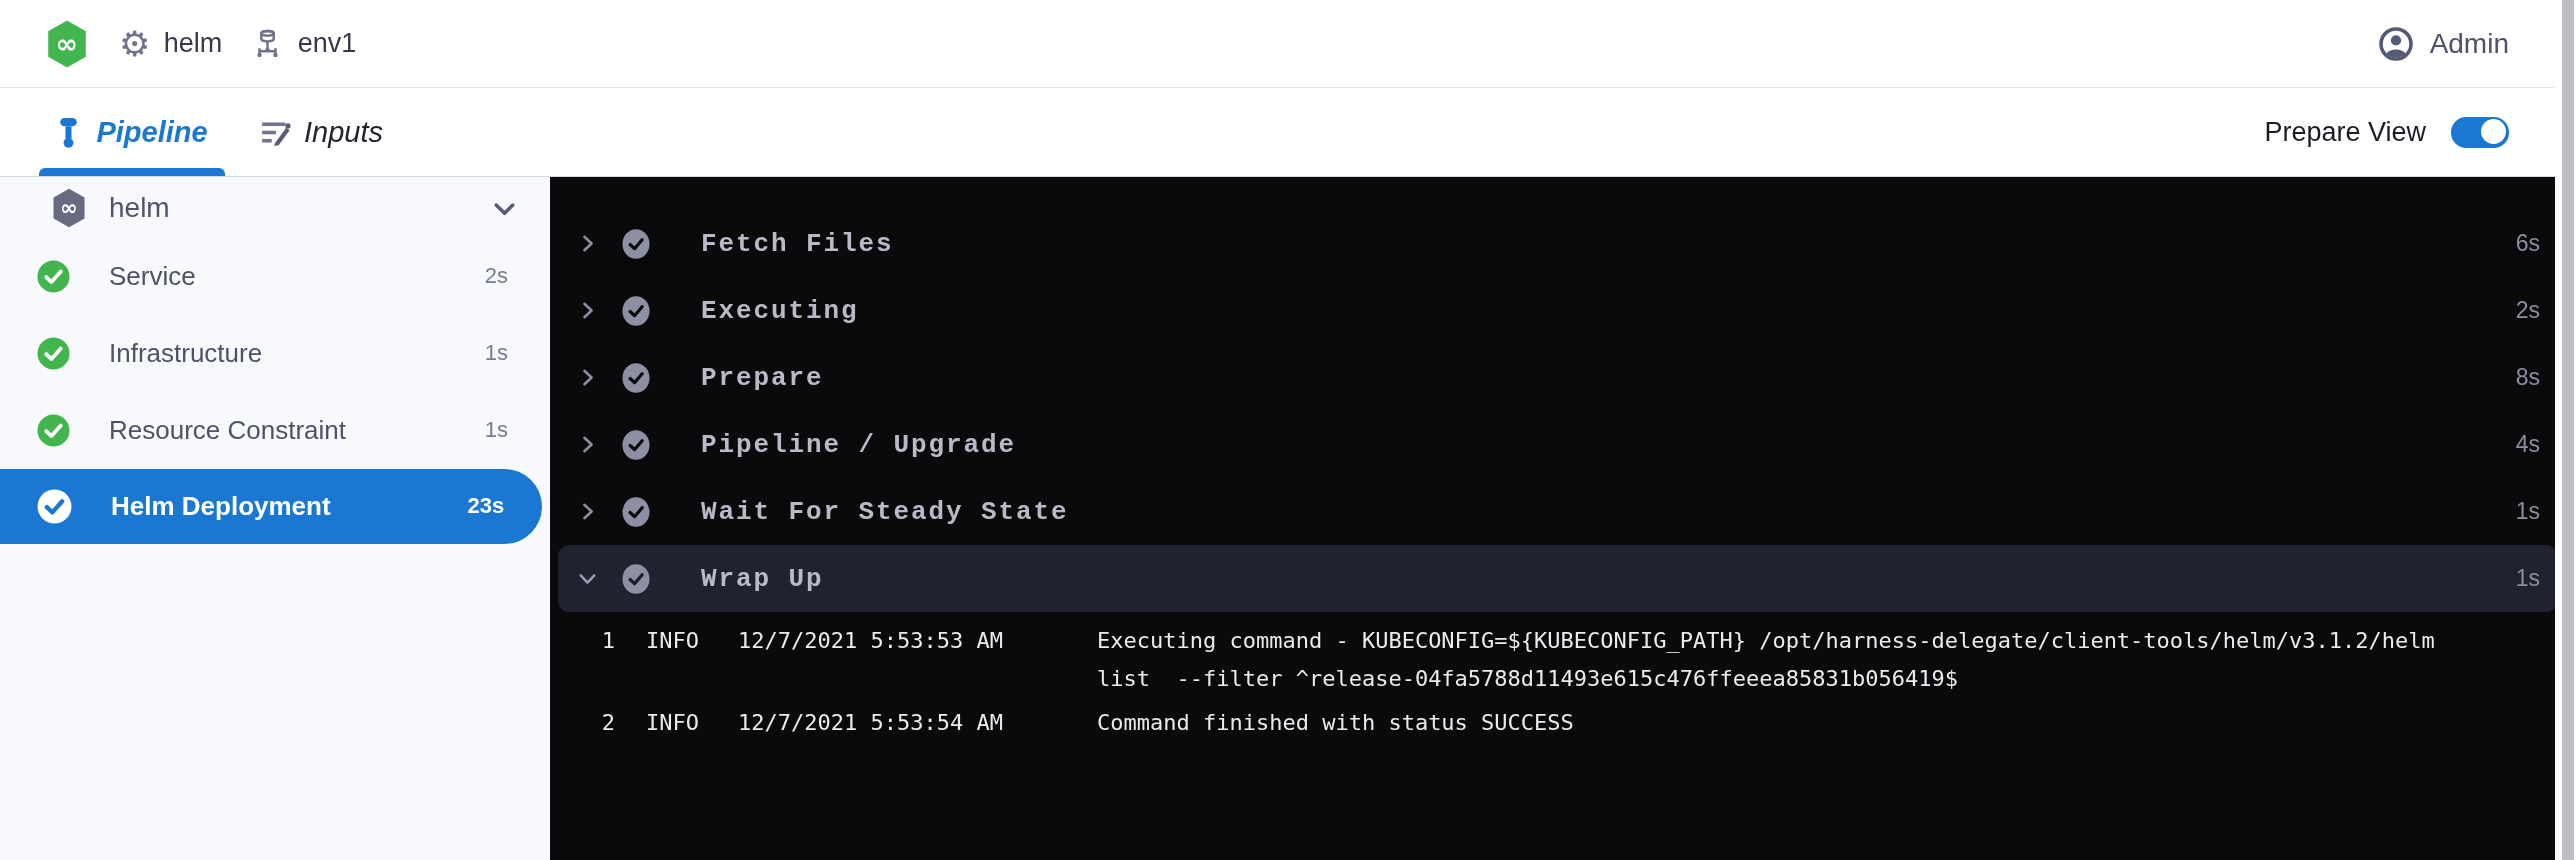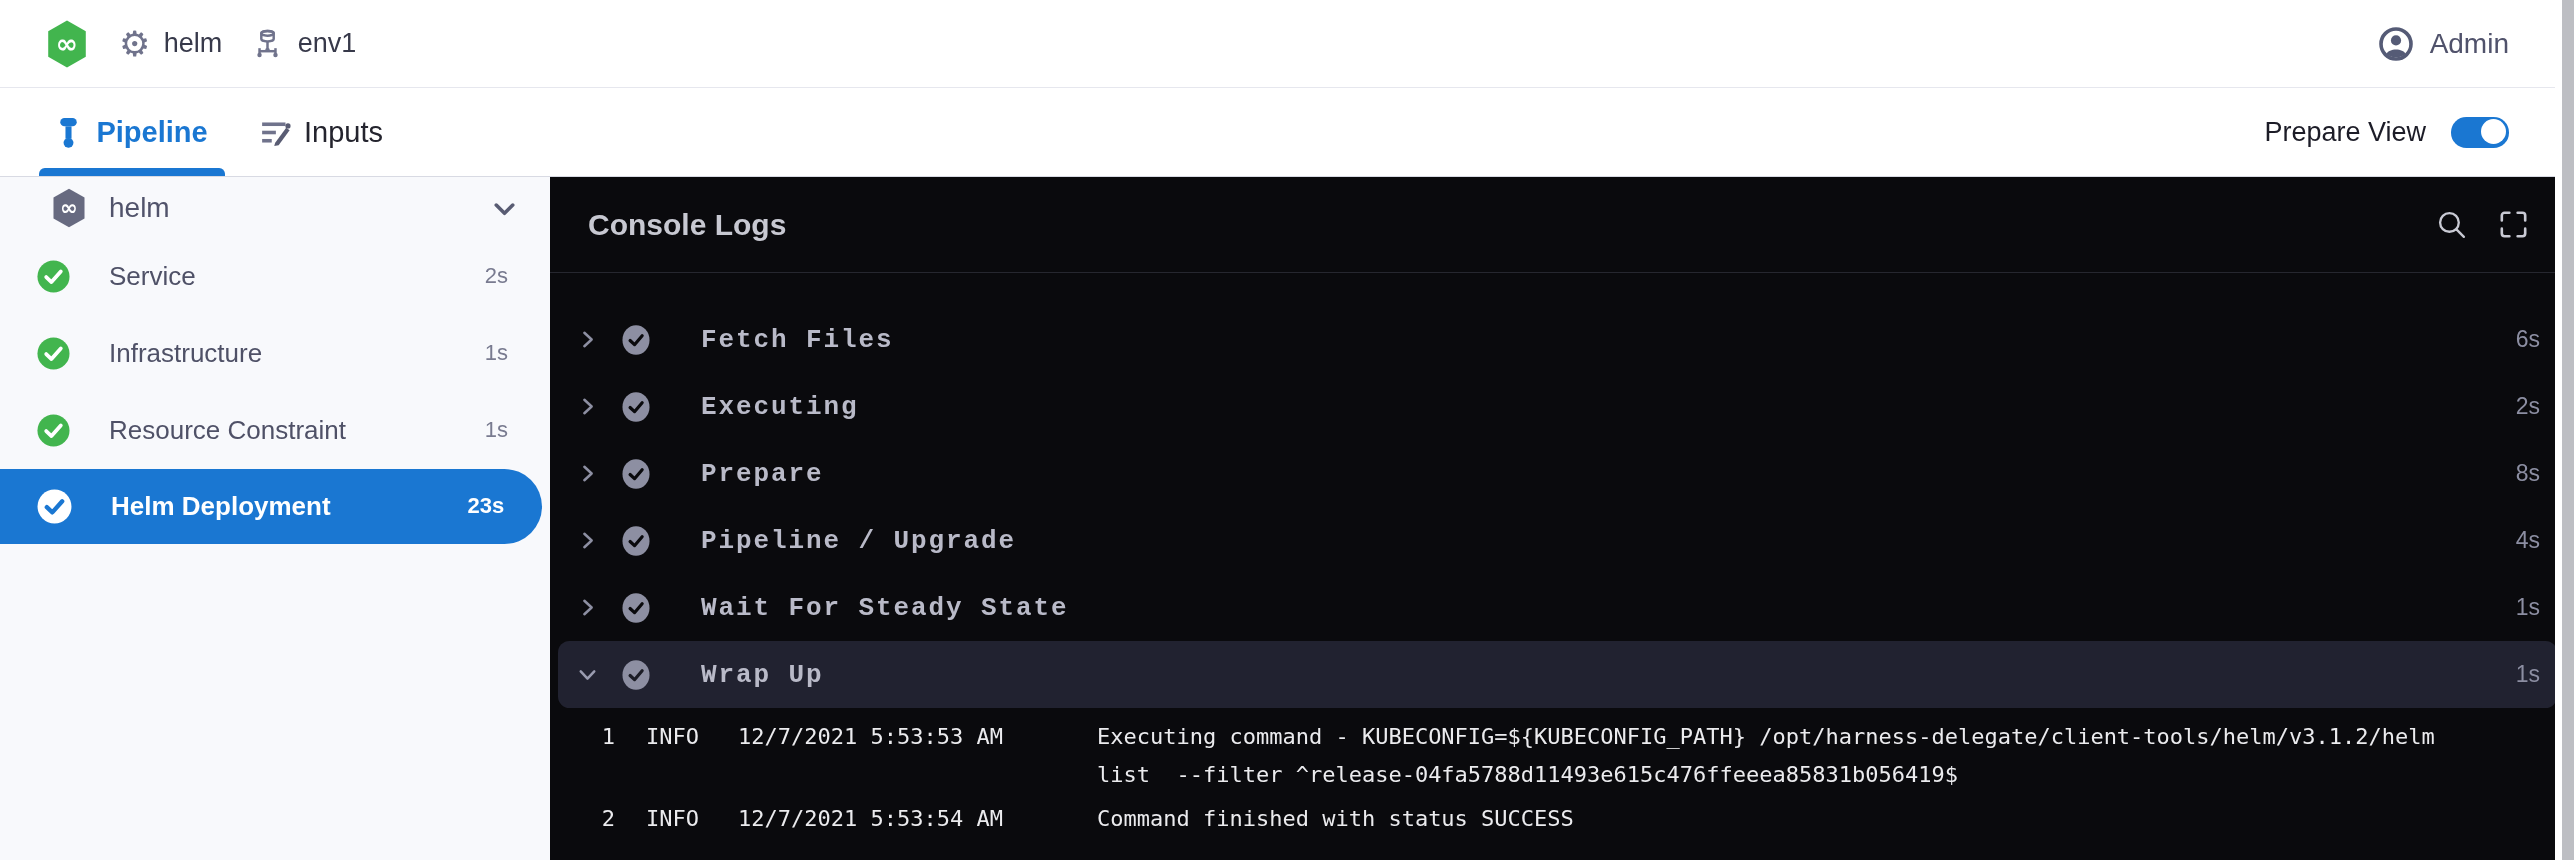--- a/index.html
+++ b/index.html
@@ -22,21 +22,21 @@
   .status-hex { width:46px; height:50px; display:block; }
   .gear-glyph { font-size:35px; color:#70738c; line-height:1; }
   .topbar-right { margin-left:auto; display:flex; align-items:center; gap:16px; }
   .admin-label { font-size:28px; color:#50526b; font-weight:500; }
 
   
   .tabbar {
     height:89px; background:#ffffff; border-bottom:1.9px solid #d8dae3;
     display:flex; align-items:center; padding:0 67px 0 54px;
   }
-  .tabs { display:flex; align-items:center; gap:50px; height:100%; }
+  .tabs { display:flex; align-items:center; gap:50px; height:100%;font-style:italic; }
   .tab { position:relative; height:100%; display:flex; align-items:center; gap:13.4px; cursor:pointer; }
   .tab-label { font-size:29px; color:#24242e; }
   .tab.active .tab-label { color:var(--accent,#1a77d2); font-weight:bold; }
   .tab-underline {
     position:absolute; left:-15.3px; right:-17px; bottom:0; height:7.7px;
     background:var(--accent,#1a77d2); border-radius:5.8px 5.8px 0 0;
   }
   .tabbar-right { margin-left:auto; display:flex; align-items:center; gap:25px; }
   .console-view-label { font-size:27px; color:#1c1c27; }
   .toggle {
@@ -232,39 +232,20 @@
       <svg width="37" height="37" viewBox="0 0 24 24">
         <circle cx="12" cy="12" r="11" fill="#ffffff"></circle>
         <polyline points="7,12.4 10.6,15.8 17,8.6" fill="none" stroke="#1a77d2" stroke-width="2.8" stroke-linecap="round" stroke-linejoin="round"></polyline>
       </svg>
       <span class="step-item-label">Helm Deployment</span>
       <span class="step-item-duration">23s</span>
     </div>
   </aside>
 
   <section class="console">
-    <div class="console-header">
-      <span class="console-title">Console Logs</span>
-      <div class="console-header-icons">
-        <span class="icon-btn">
-          <svg width="33" height="33" viewBox="0 0 24 24">
-            <circle cx="10.5" cy="10.5" r="6.8" fill="none" stroke="#c9cad4" stroke-width="1.7"></circle>
-            <line x1="15.6" y1="15.6" x2="21" y2="21" stroke="#c9cad4" stroke-width="1.7" stroke-linecap="round"></line>
-          </svg>
-        </span>
-        <span class="icon-btn">
-          <svg width="33" height="33" viewBox="0 0 24 24" fill="none" stroke="#c9cad4" stroke-width="1.9" stroke-linecap="round">
-            <path d="M3.5 9 V5.5 a2 2 0 0 1 2 -2 H9"></path>
-            <path d="M15 3.5 h3.5 a2 2 0 0 1 2 2 V9"></path>
-            <path d="M20.5 15 v3.5 a2 2 0 0 1 -2 2 H15"></path>
-            <path d="M9 20.5 H5.5 a2 2 0 0 1 -2 -2 V15"></path>
-          </svg>
-        </span>
-      </div>
-    </div>
 
     <div class="console-body">
 
       <div class="console-step-row">
         <span class="console-chev">
           <svg width="25" height="25" viewBox="0 0 24 24">
               <polyline points="9,5.5 16,12 9,18.5" fill="none" stroke="#8d8fa2" stroke-width="2.4" stroke-linecap="round" stroke-linejoin="round"></polyline>
             </svg>
         </span>
         <span class="console-badge">

